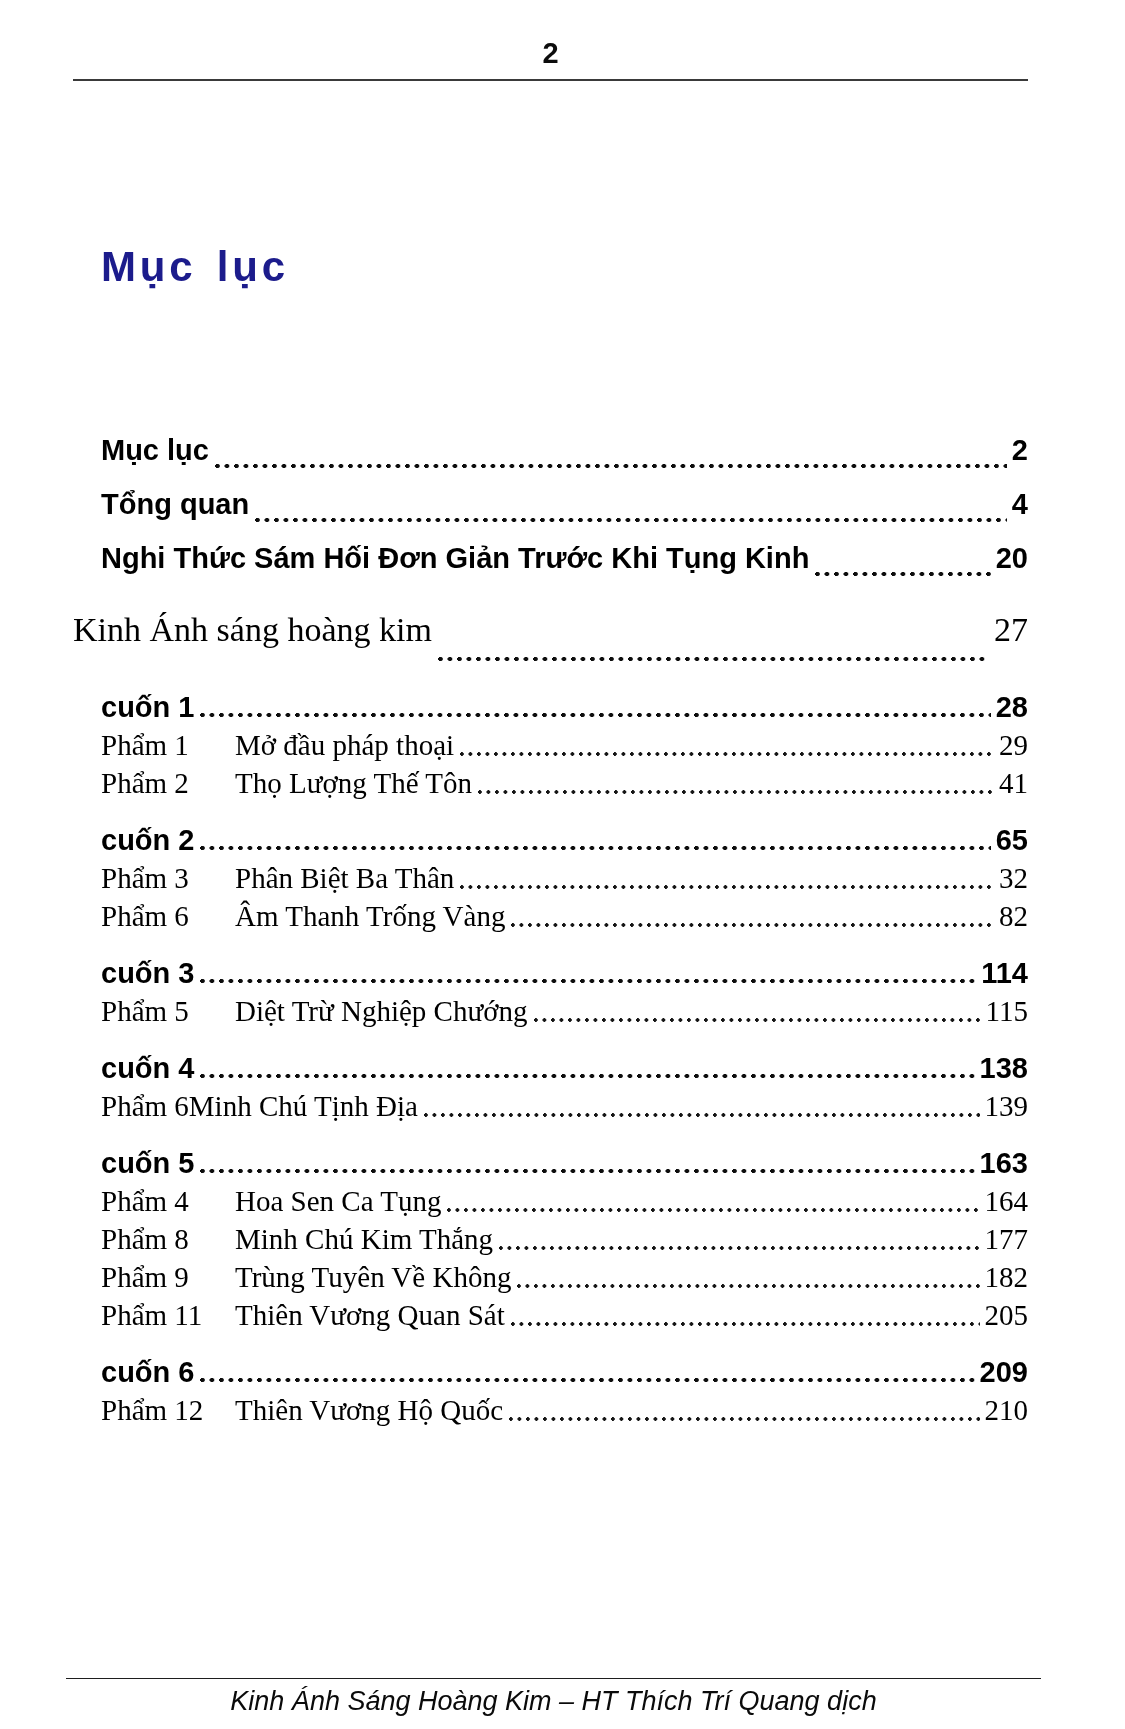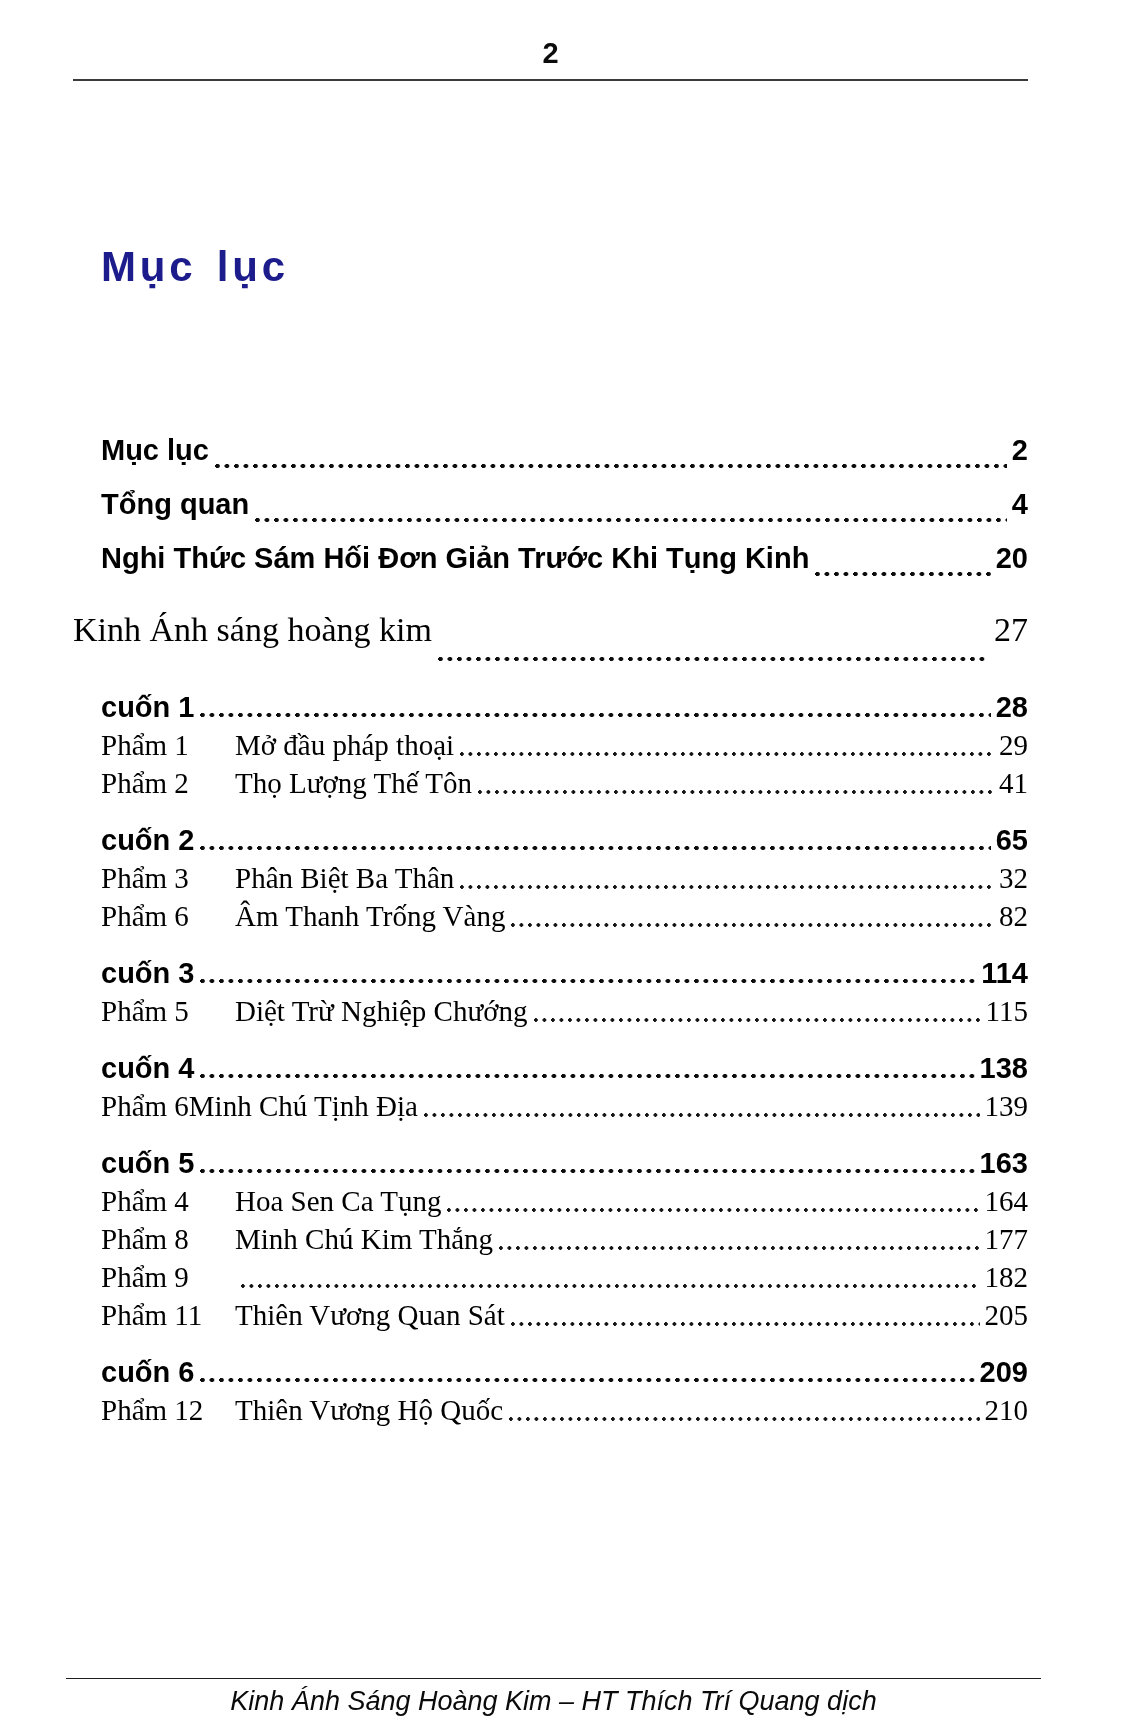--- a/index.html
+++ b/index.html
@@ -224,20 +224,21 @@
 
     <div class="row pham">
       <span class="num">Phẩm 8</span>
       <span class="lbl">Minh Chú Kim Thắng</span>
       <span class="dots dots-serif"></span>
       <span class="pg">177</span>
     </div>
 
     <div class="row pham">
       <span class="num">Phẩm 9</span>
+      <span class="lbl">Trùng Tuyên Về Không</span>
       <span class="dots dots-serif"></span>
       <span class="pg">182</span>
     </div>
 
 
     <div class="row pham">
       <span class="num">Phẩm 11</span>
       <span class="lbl">Thiên Vương Quan Sát</span>
       <span class="dots dots-serif"></span>
       <span class="pg">205</span>

